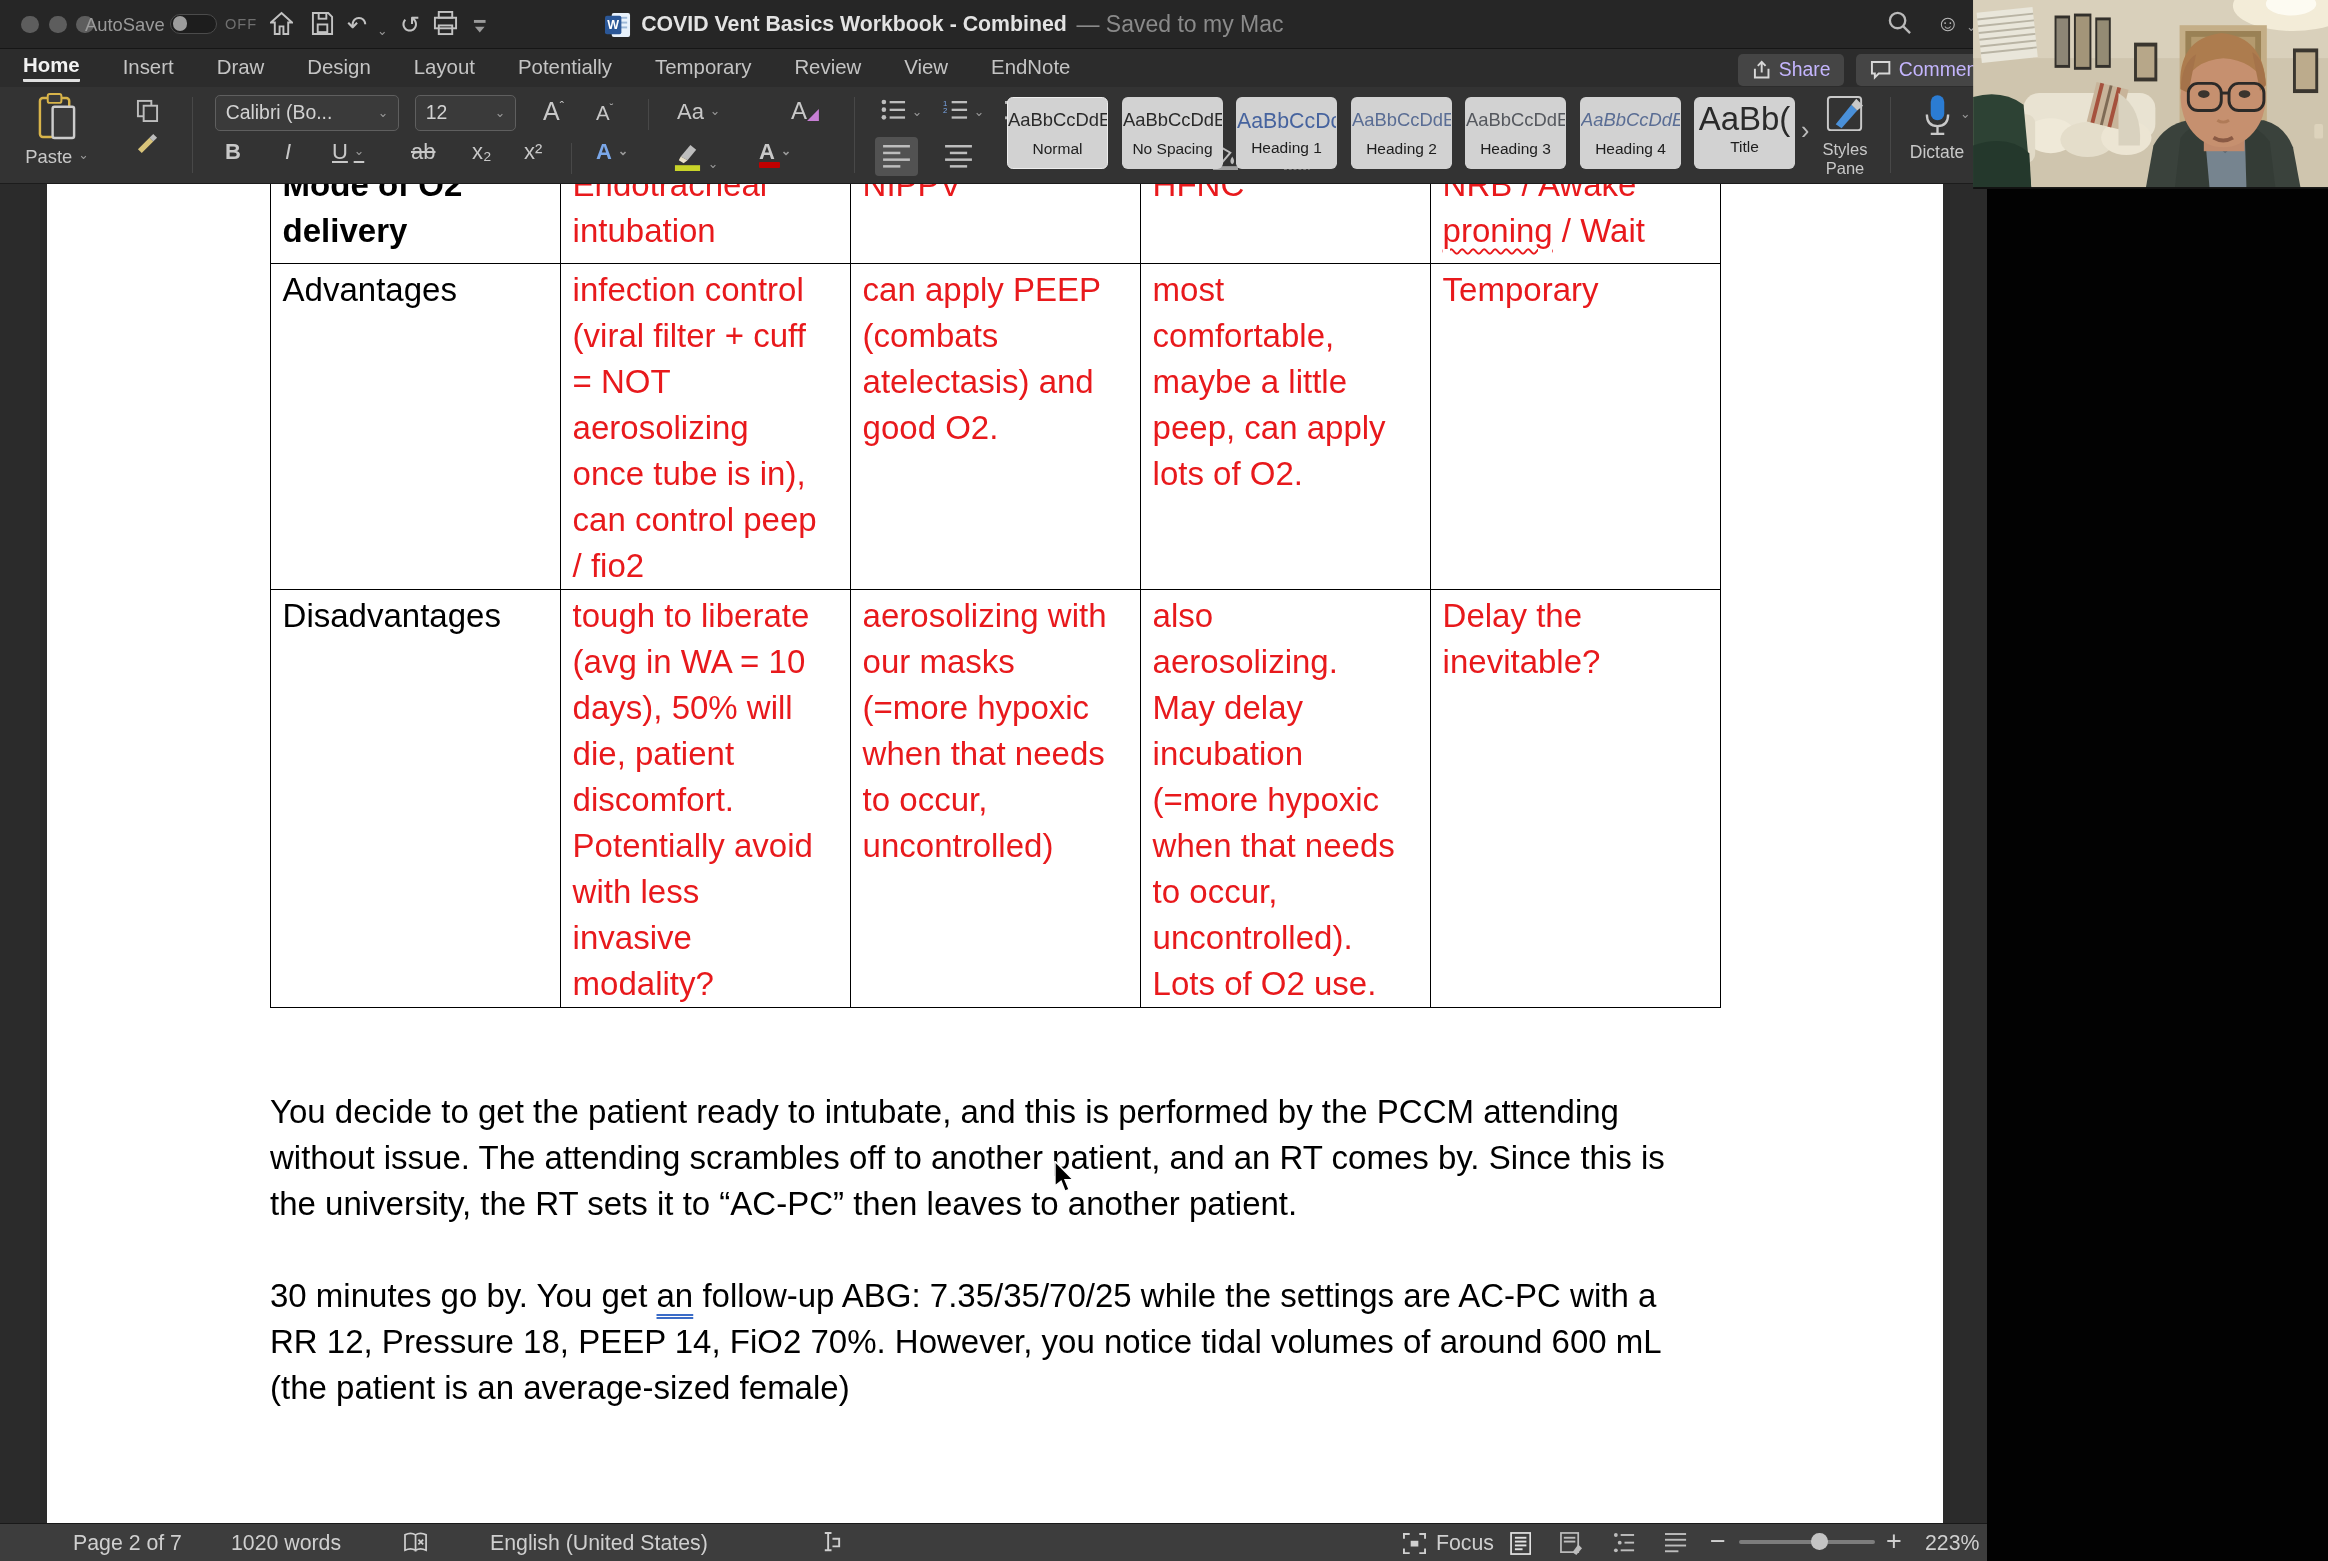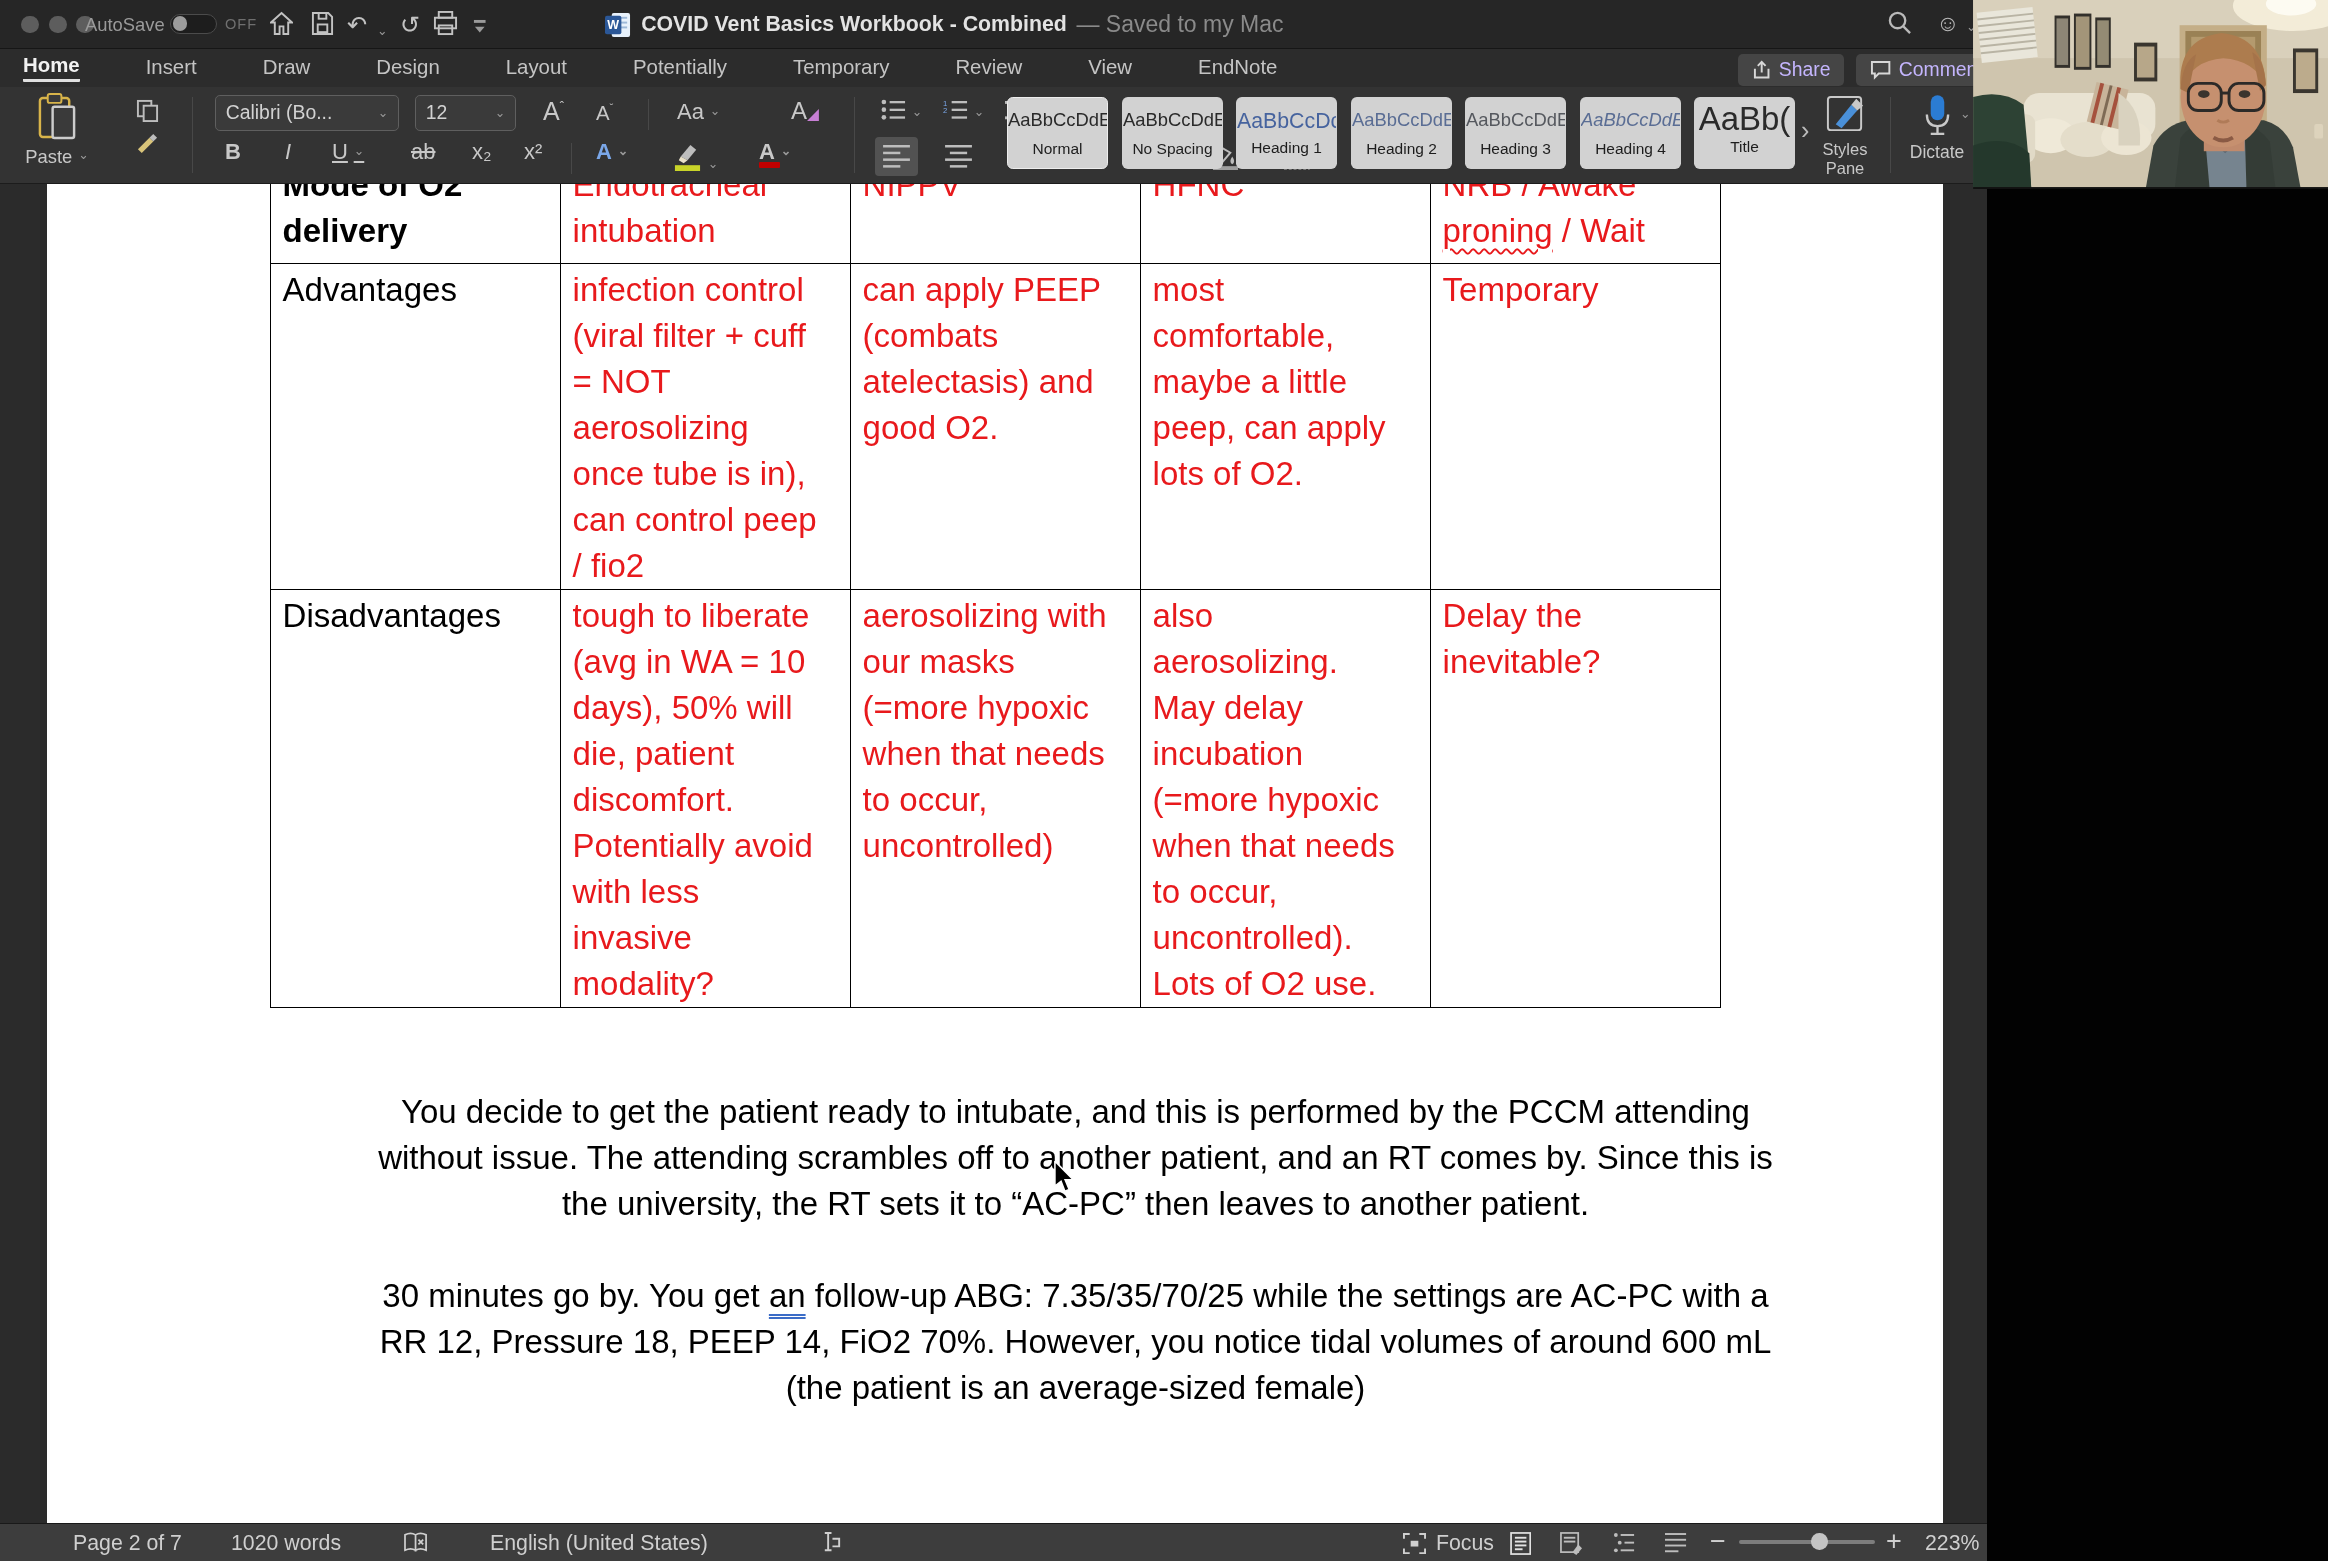--- a/index.html
+++ b/index.html
@@ -19,21 +19,21 @@
   #title-block { position:absolute; left:0; top:0; width:100%; height:49px; display:flex; align-items:center; justify-content:center; transform:translateX(-49px); }
   #word-logo { width:26px; height:26px; margin-right:9.7px; }
   #doc-title { font-size:21.3px; font-weight:600; color:#e3e3e3; }
   #doc-subtitle { font-size:23px; color:#8a8a8a; margin-left:9.7px; }
   #search-btn,#smiley-btn { position:absolute; top:9.7px; color:#b9b9b9; }
   #search-btn { left:1887px; }
   #smiley-btn { left:1936px; font-size:23px; }
 
   
   #tabrow { position:absolute; left:0; top:49px; width:100%; height:38px; background:#2c2c2c; }
-  #tabs { position:absolute; left:23px; top:0; height:38px; display:flex; gap:66px; align-items:center; }
+  #tabs { position:absolute; left:23px; top:0; height:38px; display:flex; gap:43px; align-items:center; }
   .tab { font-size:20.4px; color:#c4c4c4; padding-bottom:1.9px; }
   .tab.active { color:#f2f2f2; font-weight:700; border-bottom:3.9px solid #e0e0e0; border-radius:1px; }
   .chrome-btn { position:absolute; top:4.9px; height:32px; background:#454545; border-radius:4.9px; color:#c4b5fd; font-size:19.4px; display:flex; align-items:center; gap:7.8px; padding:0 13.6px; }
   #share-btn { left:1738px; }
   #comments-btn { left:1856px; }
 
   
   #ribbon { position:absolute; left:0; top:87px; width:100%; height:97px; background:#333333; border-bottom:1.9px solid #1c1c1c; color:#c8c8c8; }
   .rsep { position:absolute; top:9.7px; height:76px; width:1px; background:#484848; }
   .rlabel { font-size:18.4px; color:#c8c8c8; }
@@ -47,21 +47,21 @@
 
   
   .style-card { position:absolute; top:9.7px; width:101px; height:72px; background:#d2d2d2; border-radius:5.8px; border:1.9px solid transparent; text-align:center; overflow:hidden; }
   .style-card.selected { border-color:#ededed; }
   .sc-preview { font-size:18.4px; color:#2a2a2a; margin-top:11.6px; white-space:nowrap; }
   .sc-label { font-size:15.5px; color:#1d1d1d; margin-top:8.7px; }
 
   
   #docarea { position:absolute; left:0; top:184px; width:100%; height:1339px; background:#2b2b2b; overflow:hidden; }
   #page { position:absolute; left:47px; top:0; width:1896px; height:1339px; background:#ffffff; }
-  .preline { white-space:pre-line;text-align:center; }
+  .preline { white-space:pre-line; }
   #dtable { position:absolute; left:270px; top:-26px; border-collapse:collapse; table-layout:fixed; }
   #dtable td { border:1.9px solid #000; vertical-align:top; padding:2.9px 11.6px 0 11.6px; font-size:33px; line-height:46px; overflow:hidden; white-space:pre-line; }
   #dtable col { width:290px; }
   .cell-red { color:#e8191c; }
   .cell-black { color:#000; }
   .bold { font-weight:700; }
   .para { position:absolute; left:270px; width:1611px; font-size:33px; line-height:46px; color:#000; }
   .misspell { text-decoration:underline wavy #e8191c 1.9px; text-underline-offset:5.8px; }
   .grammar { text-decoration:underline double #3b6cc7 1.9px; text-underline-offset:6.8px; }
 

